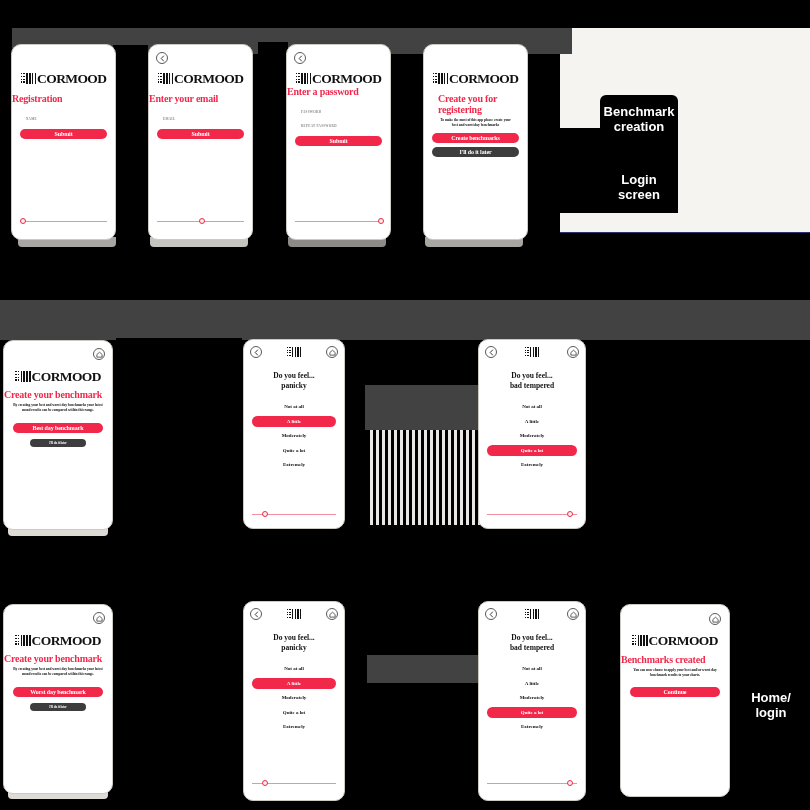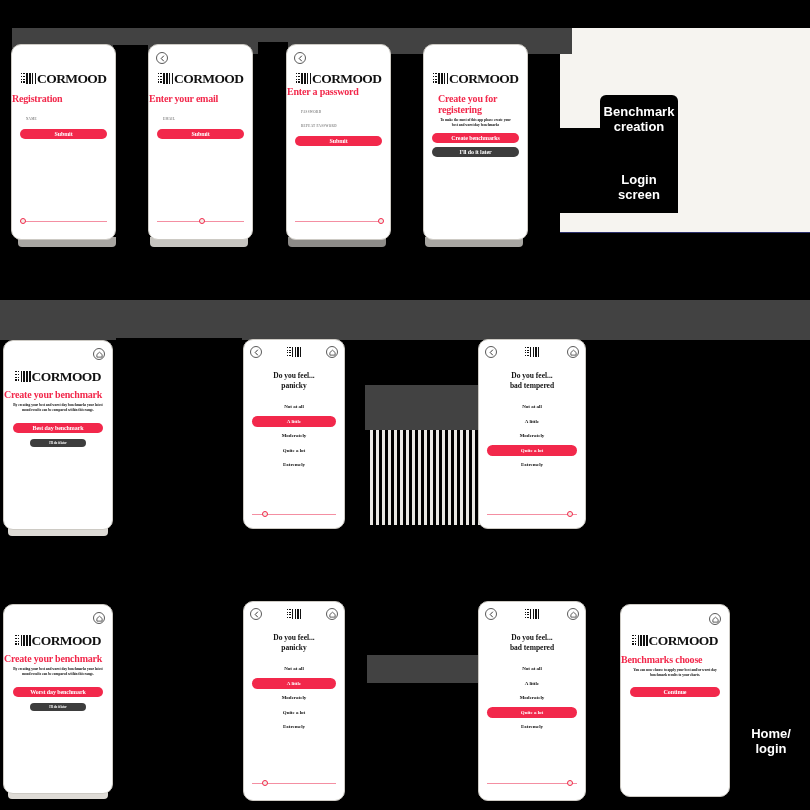--- a/index.html
+++ b/index.html
@@ -534,22 +534,22 @@
       <span class="bars">
         <i class="dotted"></i>
           <i class="dotted"></i>
           <i></i>
           <i></i>
           <i></i>
           <i></i>
       </span>
       <span class="word">CORMOOD</span>
     </div>
-    <div class="title-red" style="margin-top:8px;">Benchmarks choose</div>
+    <div class="title-red" style="margin-top:8px;">Benchmarks created</div>
     <div class="subtext" style="margin:3px 12px 0 12px;">You can now choose to apply your best and/or worst day benchmark results to your charts.</div>
     <div class="btn primary" style="margin:9px 9px 0 9px;">
       <span>Continue</span>
     </div>
   </div>
 
-  <div class="annot" style="left:735px;top:726px;width:72px;">Home/<br>login</div>
+  <div class="annot" style="left:735px;top:690px;width:72px;">Home/<br>login</div>
 
 </div>
 
 </body></html>

